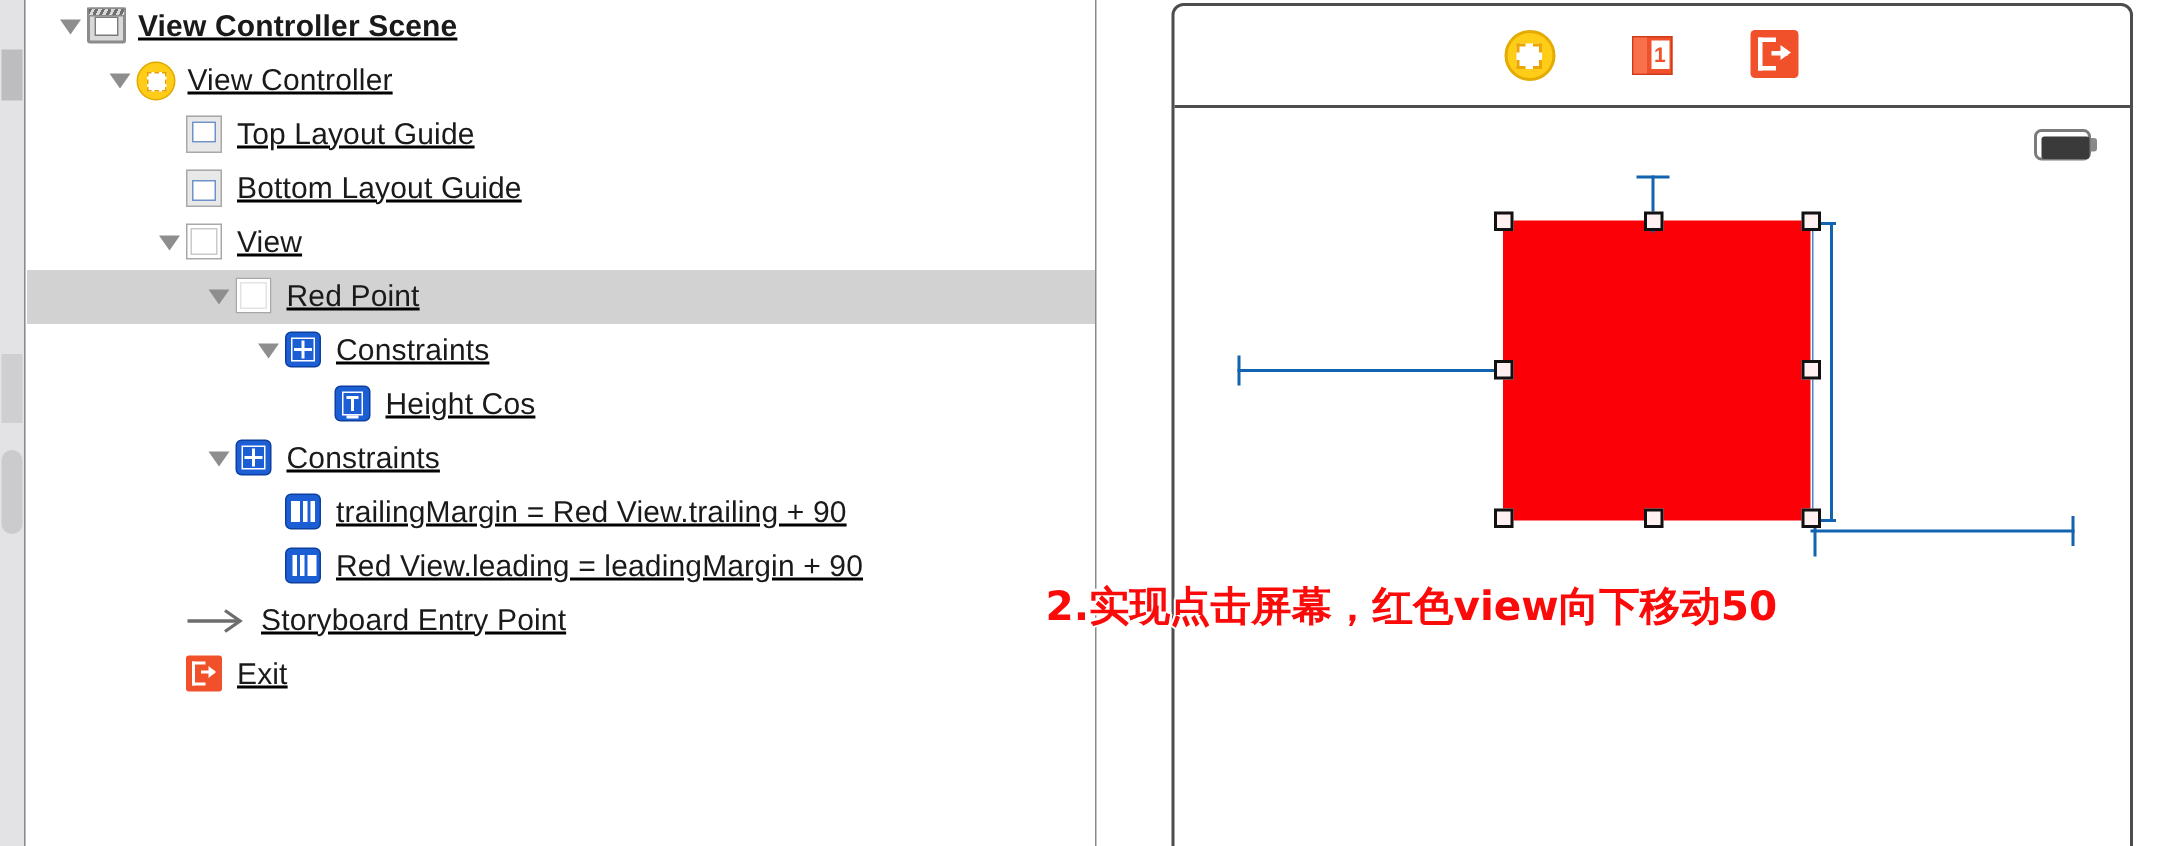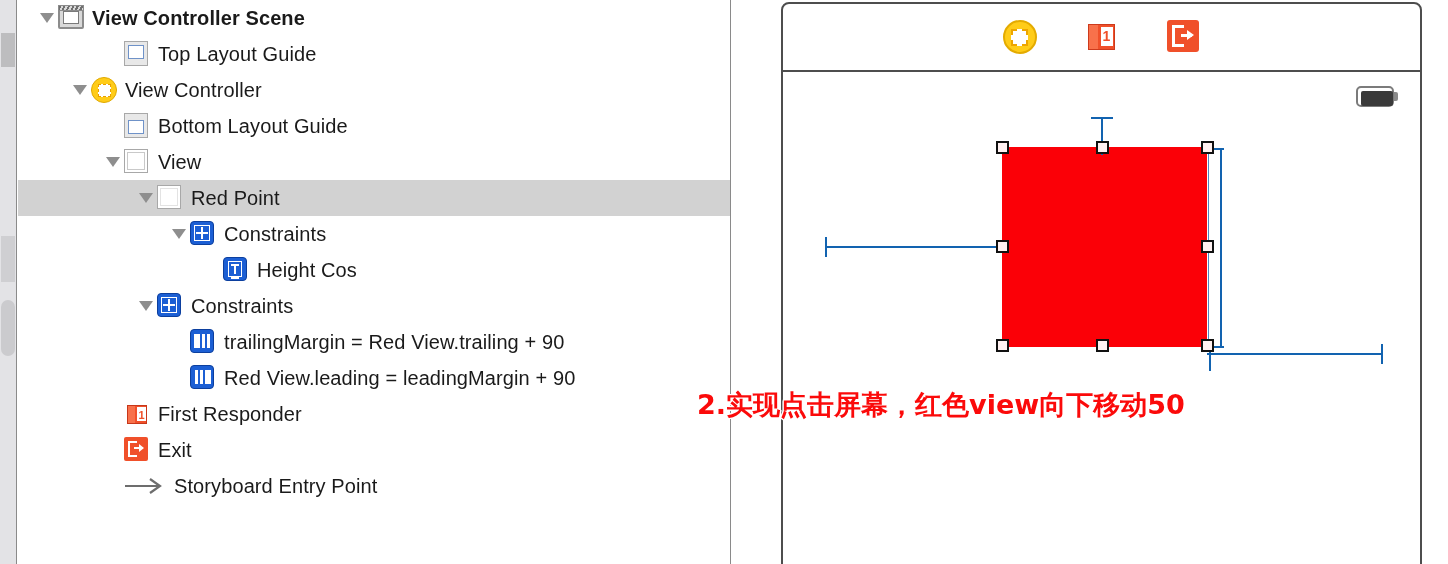--- a/index.html
+++ b/index.html
@@ -46,20 +46,21 @@
     box-sizing: border-box;
     overflow: hidden;
   }
   .tree-row {
     position: relative;
     height: 36px;
     display: flex;
     align-items: center;
     box-sizing: border-box;
     white-space: nowrap;
+    text-decoration: underline;
   }
   .tree-row.selected { background: #d2d2d2; }
   .disclosure {
     width: 22px;
     flex: 0 0 22px;
     display: flex;
     align-items: center;
     justify-content: center;
   }
   .tri { display: block; }
@@ -476,38 +477,38 @@
             <svg class="tri" width="16" height="14" viewBox="0 0 16 14">
               <polygon points="1,2 15,2 8,12" fill="#8e8e8e"></polygon>
             </svg>
           </div>
           <div class="row-icon">
             <div class="ic-scene"></div>
           </div>
           <div class="row-label bold">View Controller Scene</div>
         </div>
         <div class="tree-row">
-          <div style="width: 84px; flex: 0 0 auto;"></div>
-          <div class="disclosure empty"></div>
-          <div class="row-icon">
-            <div class="ic-guide top"></div>
-          </div>
-          <div class="row-label">Top Layout Guide</div>
-        </div>
-        <div class="tree-row">
           <div style="width: 51px; flex: 0 0 auto;"></div>
           <div class="disclosure">
             <svg class="tri" width="16" height="14" viewBox="0 0 16 14">
               <polygon points="1,2 15,2 8,12" fill="#8e8e8e"></polygon>
             </svg>
           </div>
           <div class="row-icon">
             <div class="ic-vc"></div>
           </div>
           <div class="row-label">View Controller</div>
+        </div>
+        <div class="tree-row">
+          <div style="width: 84px; flex: 0 0 auto;"></div>
+          <div class="disclosure empty"></div>
+          <div class="row-icon">
+            <div class="ic-guide top"></div>
+          </div>
+          <div class="row-label">Top Layout Guide</div>
         </div>
         <div class="tree-row">
           <div style="width: 84px; flex: 0 0 auto;"></div>
           <div class="disclosure empty"></div>
           <div class="row-icon">
             <div class="ic-guide bot"></div>
           </div>
           <div class="row-label">Bottom Layout Guide</div>
         </div>
         <div class="tree-row">
@@ -588,50 +589,40 @@
           <div style="width: 150px; flex: 0 0 auto;"></div>
           <div class="disclosure empty"></div>
           <div class="row-icon">
             <div class="ic-hcons r">
               <div class="bar a"></div>
               <div class="bar b"></div>
               <div class="bar c"></div>
             </div>
           </div>
           <div class="row-label">Red View.leading = leadingMargin + 90</div>
-        </div>
-        <div class="tree-row">
-          <div style="width: 84px; flex: 0 0 auto;"></div>
-          <div class="disclosure empty"></div>
-          <div class="row-icon">
-            <div class="ic-fr">
-              <div class="cube"></div>
-            </div>
-          </div>
-          <div class="row-label">First Responder</div>
-        </div>
-        <div class="tree-row">
-          <div style="width: 84px; flex: 0 0 auto;"></div>
-          <div class="disclosure empty"></div>
-          <div class="row-icon">
-            <div class="ic-exit">
-              <div class="door"></div>
-              <div class="arrow"></div>
-            </div>
-          </div>
-          <div class="row-label">Exit</div>
         </div>
         <div class="tree-row">
           <div style="width: 84px; flex: 0 0 auto;"></div>
           <div class="disclosure empty"></div>
           <div class="row-icon" style="width: 42px; height: 20px;"><svg width="42" height="20" viewBox="0 0 42 20">
               <line x1="1" y1="10" x2="34" y2="10" stroke="#6d6d6d" stroke-width="2.2"></line>
               <polyline points="26,3 36,10 26,17" fill="none" stroke="#6d6d6d" stroke-width="2.2"></polyline>
             </svg></div>
           <div class="row-label">Storyboard Entry Point</div>
+        </div>
+        <div class="tree-row">
+          <div style="width: 84px; flex: 0 0 auto;"></div>
+          <div class="disclosure empty"></div>
+          <div class="row-icon">
+            <div class="ic-exit">
+              <div class="door"></div>
+              <div class="arrow"></div>
+            </div>
+          </div>
+          <div class="row-label">Exit</div>
         </div>
       </div>
   </div>
 
   <div id="canvas-panel">
 
     <div id="canvas-toolbar">
       <div class="tb-icon">
         <div class="tb-vc"></div>
       </div>

